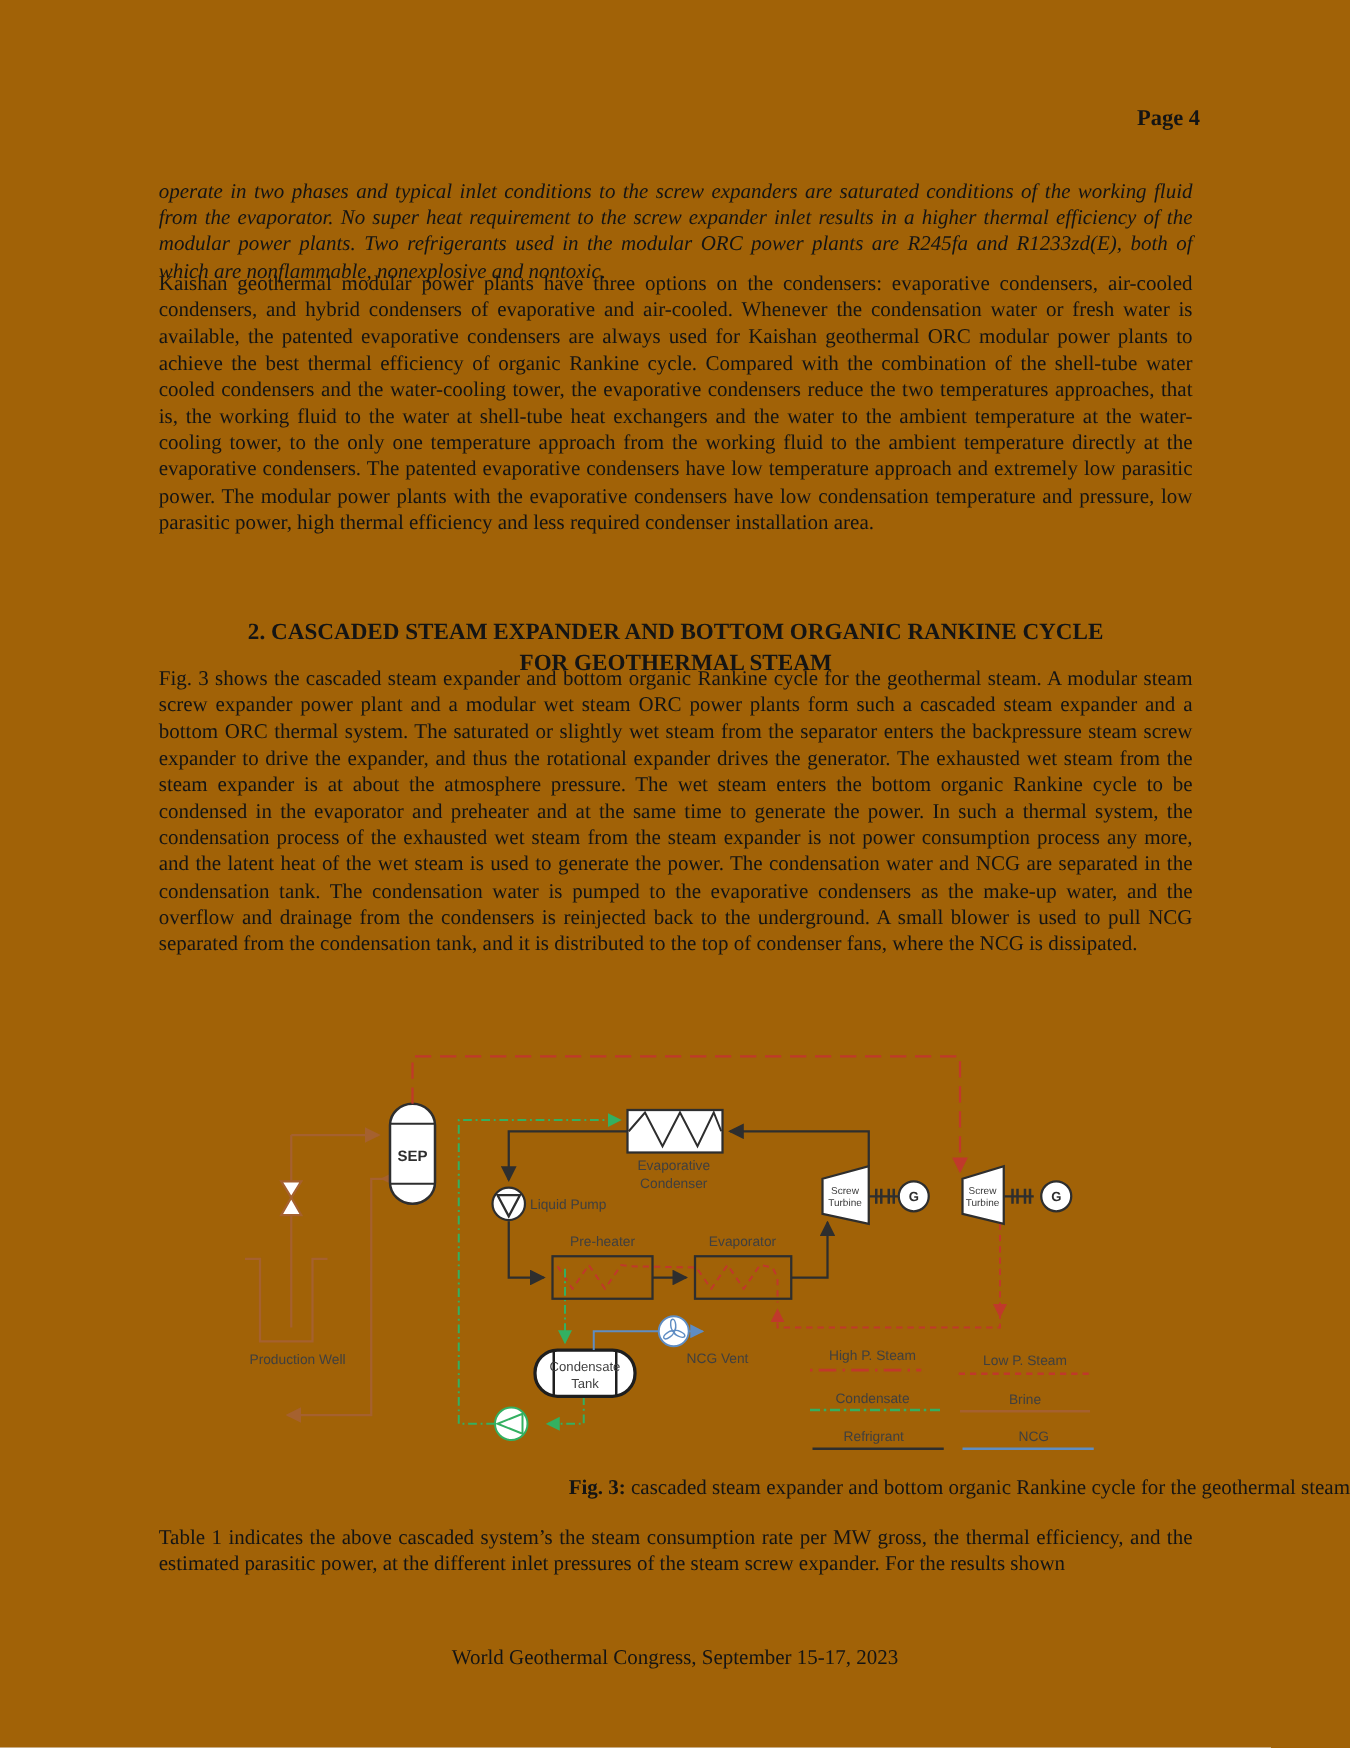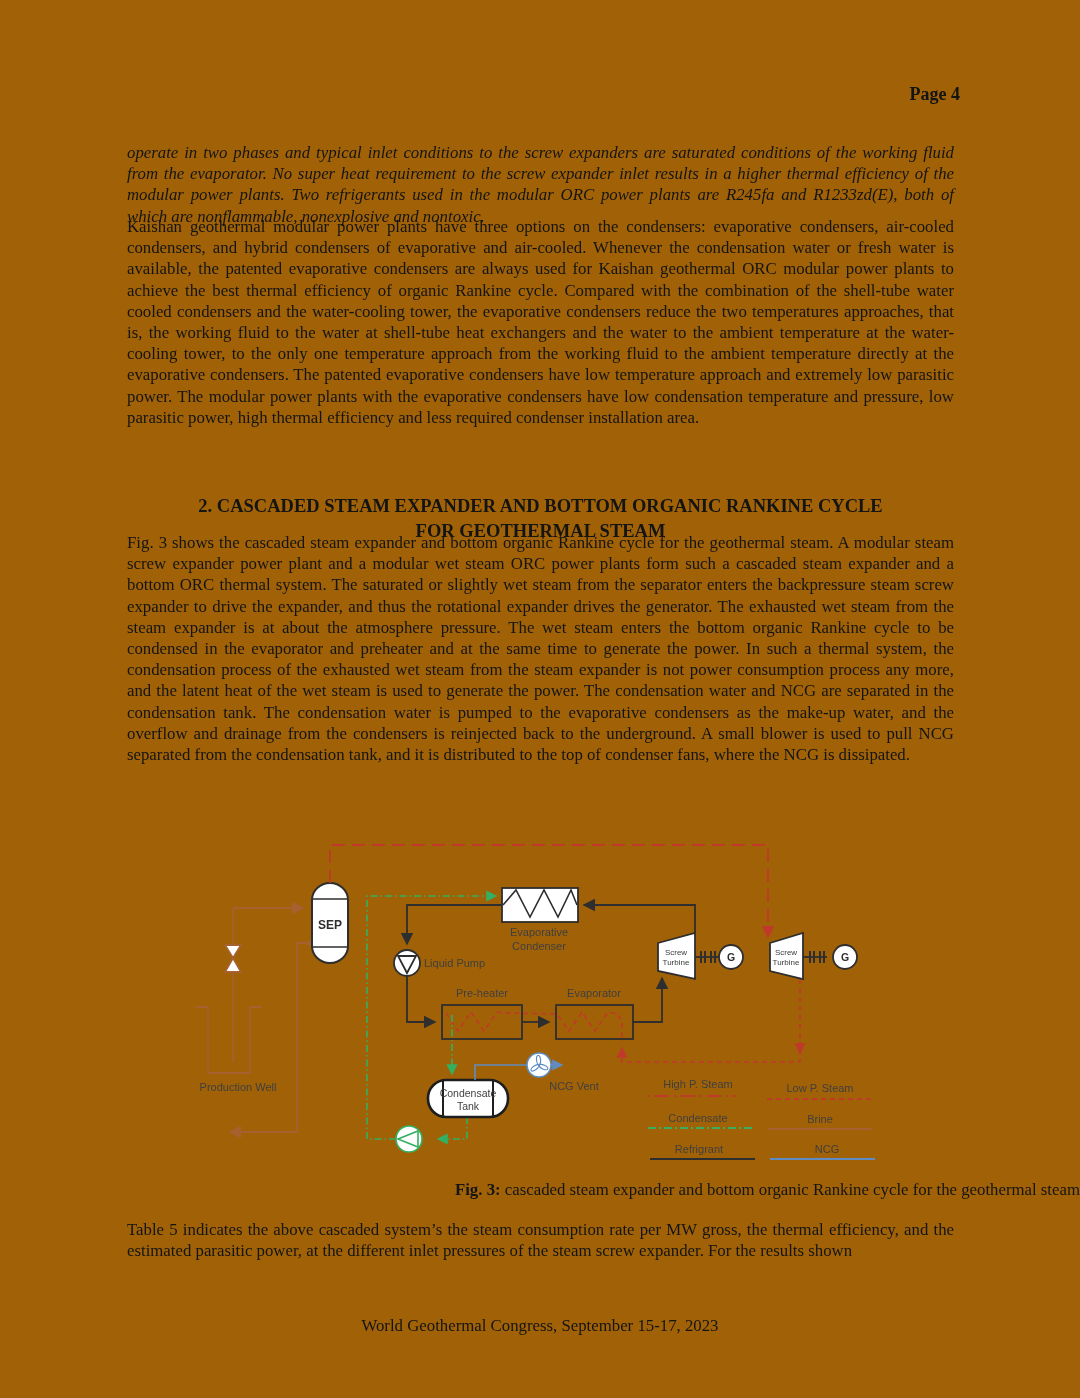--- a/index.html
+++ b/index.html
@@ -217,16 +217,16 @@
       <text class="lbl" x="699" y="1153" text-anchor="middle">Refrigrant</text>
       <line x1="650" y1="1159" x2="755" y2="1159" stroke="#2e2e2e" stroke-width="2"></line>
       <text class="lbl" x="827" y="1153" text-anchor="middle">NCG</text>
       <line x1="770" y1="1159" x2="875" y2="1159" stroke="#5f8dc3" stroke-width="2"></line>
     </g>
   </svg>
   </div>
 
   <div class="caption"><b>Fig. 3:</b><span> cascaded steam expander and bottom organic Rankine cycle for the geothermal steam</span></div>
 
-  <div class="para p4">Table 5 indicates the above cascaded system’s the steam consumption rate per MW gross, the thermal efficiency, and the estimated parasitic power, at the different inlet pressures of the steam screw expander. For the results shown</div>
+  <div class="para p4">Table 1 indicates the above cascaded system’s the steam consumption rate per MW gross, the thermal efficiency, and the estimated parasitic power, at the different inlet pressures of the steam screw expander. For the results shown</div>
 
   <div class="footer">World Geothermal Congress, September 15-17, 2023</div>
 </div>
 
 </body></html>

